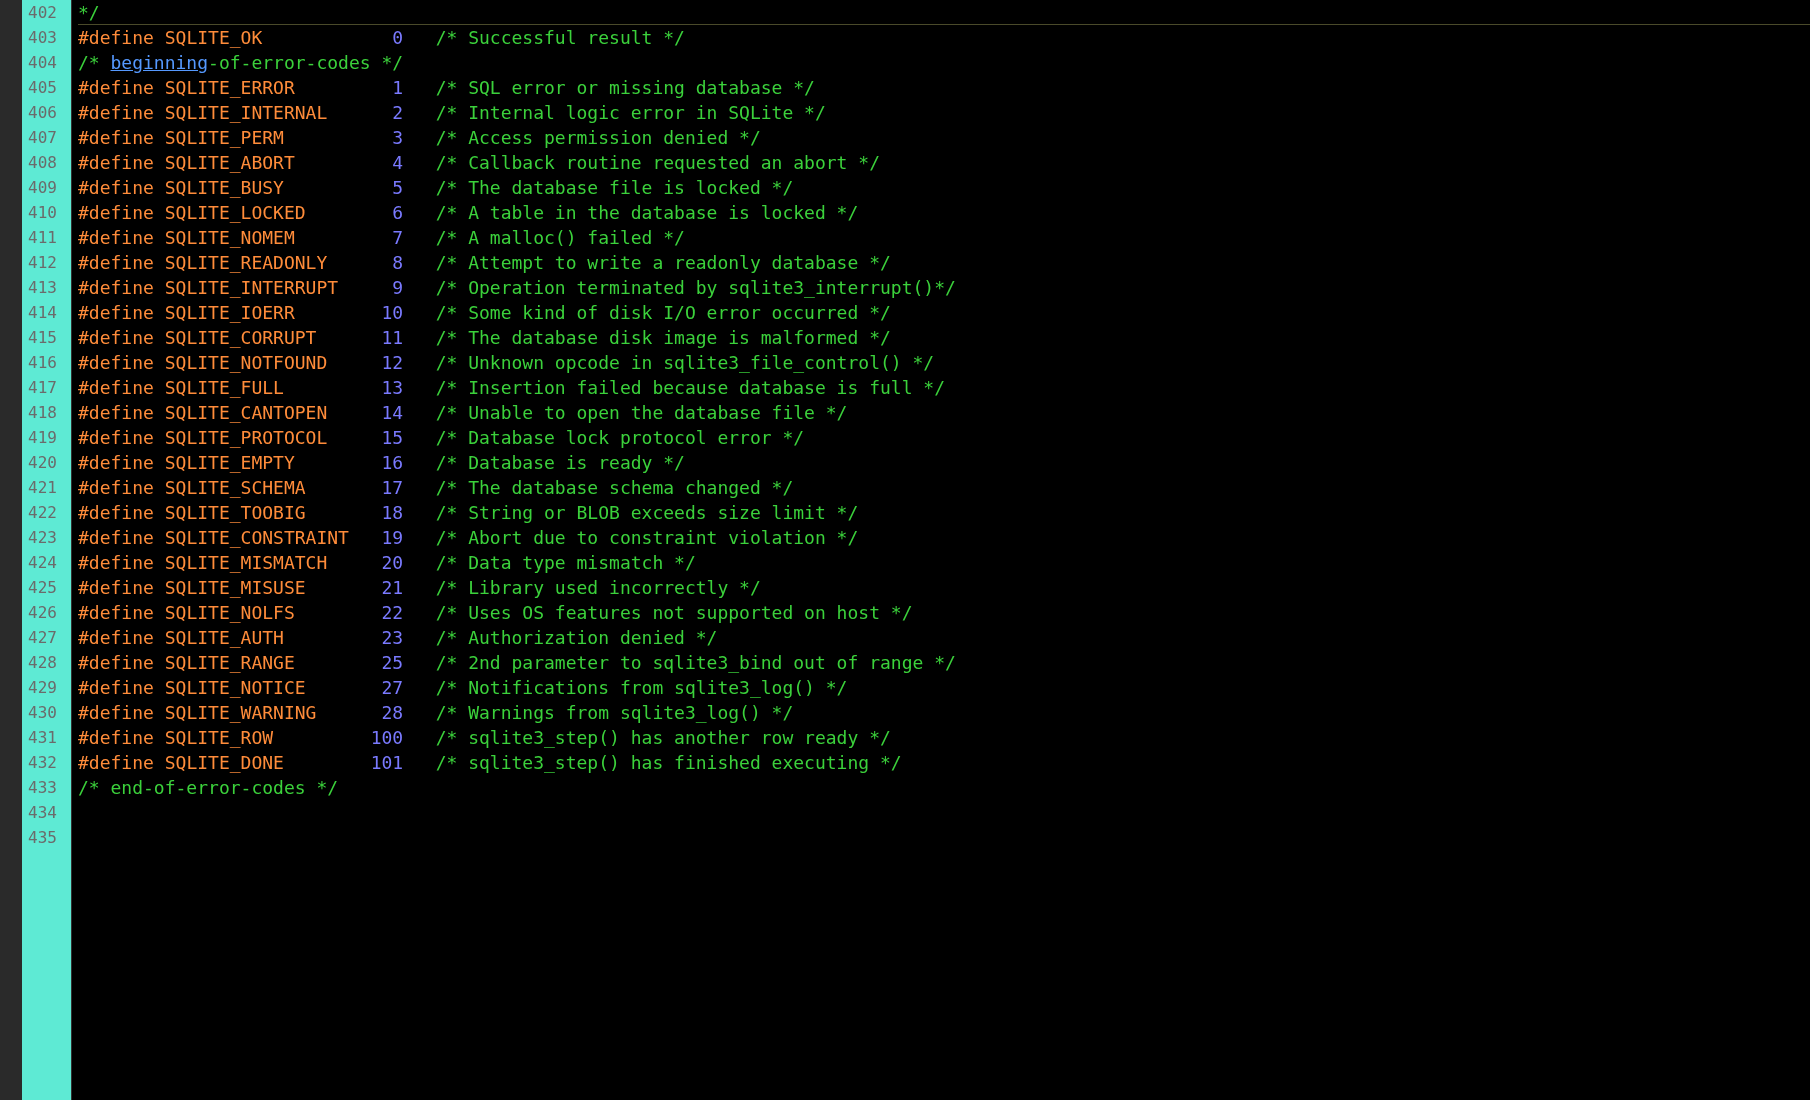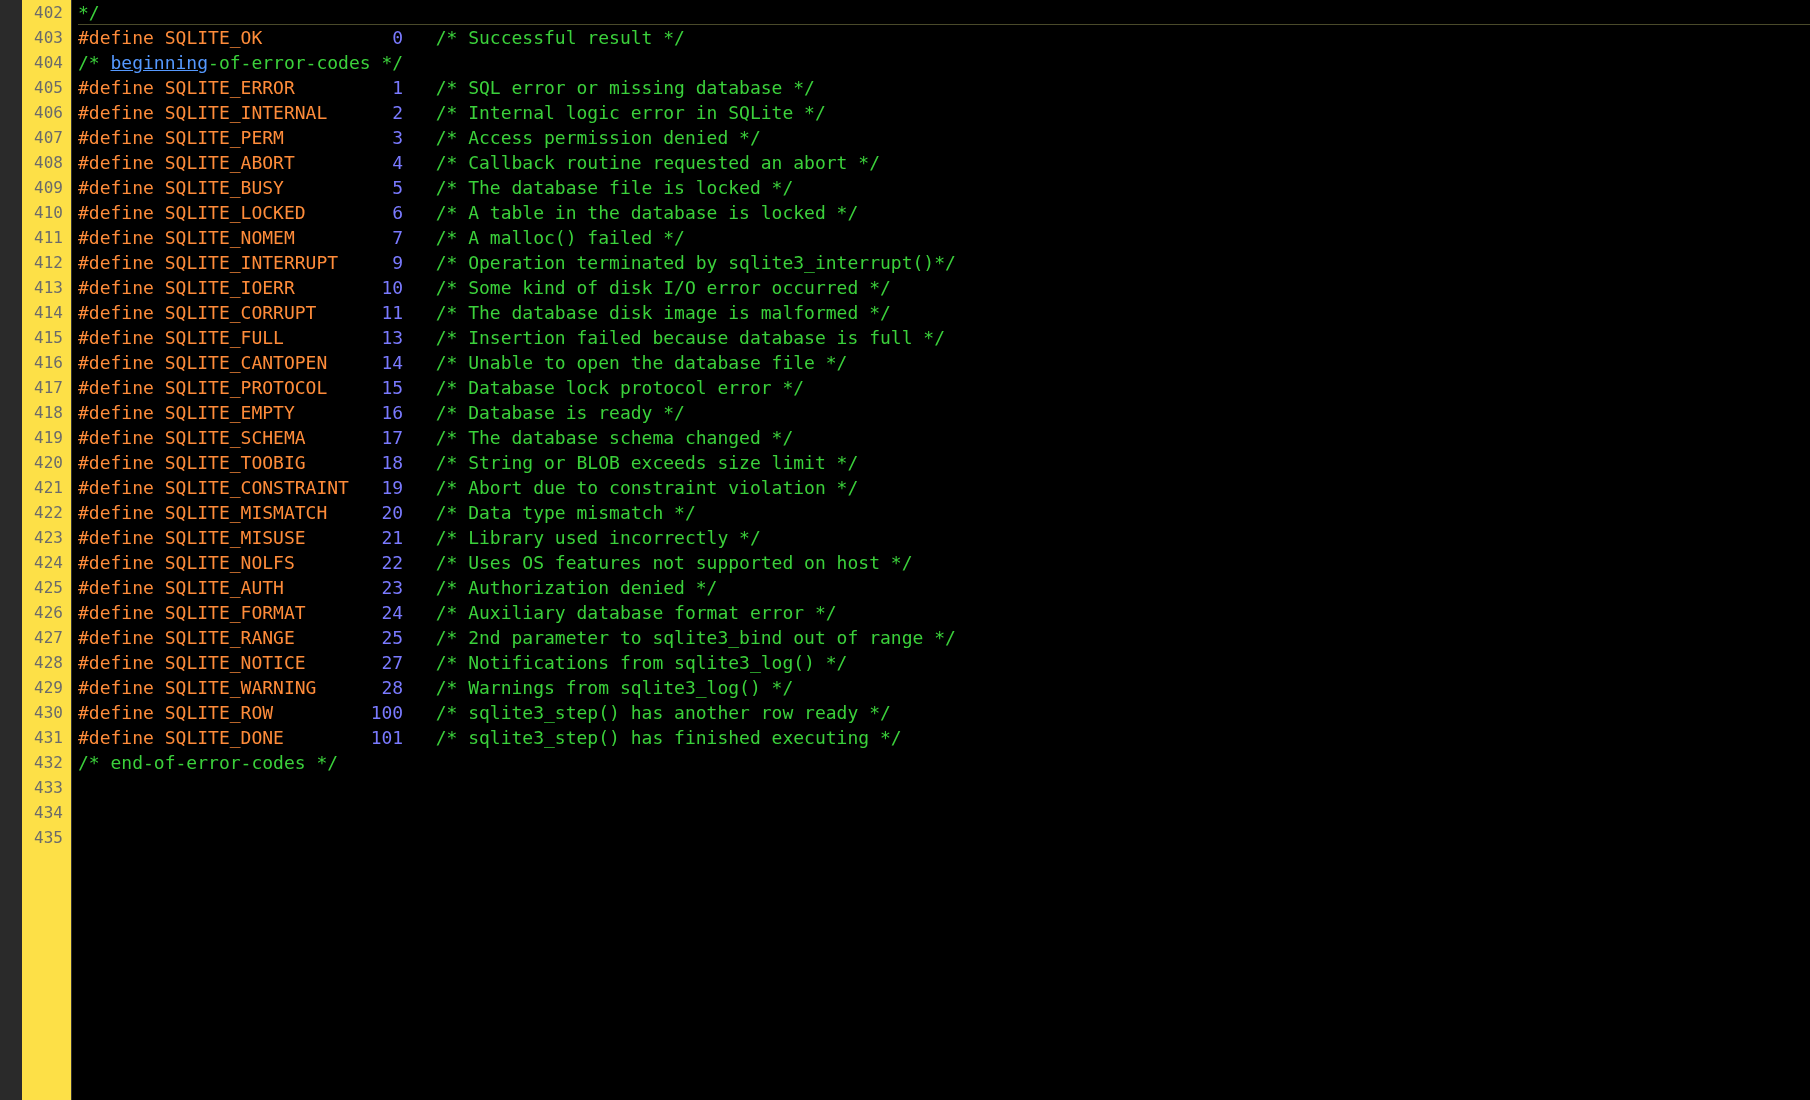--- a/index.html
+++ b/index.html
@@ -18,23 +18,22 @@
     .editor {
       display: flex;
       min-height: 100vh;
     }
     .fold-gutter {
       width: 22px;
       background: #2a2a2a;
       flex-shrink: 0;
     }
     .gutter {
-      background: #fde047;
+      background: #5eead4;
       color: #6b6b6b;
-      text-align: right;
       padding: 0 8px 0 6px;
       user-select: none;
       flex-shrink: 0;
       border-right: 1px solid #333;
       min-width: 50px;
     }
     .gutter .lineno {
       display: block;
       height: 25px;
       font-size: 16px;
@@ -114,35 +113,36 @@
       <div class="code-line sep-after"><span class="comment">*/</span></div>
       <div class="code-line"><span class="kw-define">#define</span> <span class="macro-name">SQLITE_OK         </span> <span class="number">  0</span>   <span class="comment">/* Successful result */</span></div>
       <div class="code-line"><span class="comment">/* </span><span class="link">beginning</span><span class="comment">-of-error-codes */</span></div>
       <div class="code-line"><span class="kw-define">#define</span> <span class="macro-name">SQLITE_ERROR      </span> <span class="number">  1</span>   <span class="comment">/* SQL error or missing database */</span></div>
       <div class="code-line"><span class="kw-define">#define</span> <span class="macro-name">SQLITE_INTERNAL   </span> <span class="number">  2</span>   <span class="comment">/* Internal logic error in SQLite */</span></div>
       <div class="code-line"><span class="kw-define">#define</span> <span class="macro-name">SQLITE_PERM       </span> <span class="number">  3</span>   <span class="comment">/* Access permission denied */</span></div>
       <div class="code-line"><span class="kw-define">#define</span> <span class="macro-name">SQLITE_ABORT      </span> <span class="number">  4</span>   <span class="comment">/* Callback routine requested an abort */</span></div>
       <div class="code-line"><span class="kw-define">#define</span> <span class="macro-name">SQLITE_BUSY       </span> <span class="number">  5</span>   <span class="comment">/* The database file is locked */</span></div>
       <div class="code-line"><span class="kw-define">#define</span> <span class="macro-name">SQLITE_LOCKED     </span> <span class="number">  6</span>   <span class="comment">/* A table in the database is locked */</span></div>
       <div class="code-line"><span class="kw-define">#define</span> <span class="macro-name">SQLITE_NOMEM      </span> <span class="number">  7</span>   <span class="comment">/* A malloc() failed */</span></div>
+      <div class="code-line"><span class="kw-define">#define</span> <span class="macro-name">SQLITE_READONLY   </span> <span class="number">  8</span>   <span class="comment">/* Attempt to write a readonly database */</span></div>
       <div class="code-line"><span class="kw-define">#define</span> <span class="macro-name">SQLITE_INTERRUPT  </span> <span class="number">  9</span>   <span class="comment">/* Operation terminated by sqlite3_interrupt()*/</span></div>
       <div class="code-line"><span class="kw-define">#define</span> <span class="macro-name">SQLITE_IOERR      </span> <span class="number"> 10</span>   <span class="comment">/* Some kind of disk I/O error occurred */</span></div>
       <div class="code-line"><span class="kw-define">#define</span> <span class="macro-name">SQLITE_CORRUPT    </span> <span class="number"> 11</span>   <span class="comment">/* The database disk image is malformed */</span></div>
+      <div class="code-line"><span class="kw-define">#define</span> <span class="macro-name">SQLITE_NOTFOUND   </span> <span class="number"> 12</span>   <span class="comment">/* Unknown opcode in sqlite3_file_control() */</span></div>
       <div class="code-line"><span class="kw-define">#define</span> <span class="macro-name">SQLITE_FULL       </span> <span class="number"> 13</span>   <span class="comment">/* Insertion failed because database is full */</span></div>
       <div class="code-line"><span class="kw-define">#define</span> <span class="macro-name">SQLITE_CANTOPEN   </span> <span class="number"> 14</span>   <span class="comment">/* Unable to open the database file */</span></div>
       <div class="code-line"><span class="kw-define">#define</span> <span class="macro-name">SQLITE_PROTOCOL   </span> <span class="number"> 15</span>   <span class="comment">/* Database lock protocol error */</span></div>
       <div class="code-line"><span class="kw-define">#define</span> <span class="macro-name">SQLITE_EMPTY      </span> <span class="number"> 16</span>   <span class="comment">/* Database is ready */</span></div>
       <div class="code-line"><span class="kw-define">#define</span> <span class="macro-name">SQLITE_SCHEMA     </span> <span class="number"> 17</span>   <span class="comment">/* The database schema changed */</span></div>
       <div class="code-line"><span class="kw-define">#define</span> <span class="macro-name">SQLITE_TOOBIG     </span> <span class="number"> 18</span>   <span class="comment">/* String or BLOB exceeds size limit */</span></div>
       <div class="code-line"><span class="kw-define">#define</span> <span class="macro-name">SQLITE_CONSTRAINT </span> <span class="number"> 19</span>   <span class="comment">/* Abort due to constraint violation */</span></div>
       <div class="code-line"><span class="kw-define">#define</span> <span class="macro-name">SQLITE_MISMATCH   </span> <span class="number"> 20</span>   <span class="comment">/* Data type mismatch */</span></div>
       <div class="code-line"><span class="kw-define">#define</span> <span class="macro-name">SQLITE_MISUSE     </span> <span class="number"> 21</span>   <span class="comment">/* Library used incorrectly */</span></div>
       <div class="code-line"><span class="kw-define">#define</span> <span class="macro-name">SQLITE_NOLFS      </span> <span class="number"> 22</span>   <span class="comment">/* Uses OS features not supported on host */</span></div>
       <div class="code-line"><span class="kw-define">#define</span> <span class="macro-name">SQLITE_AUTH       </span> <span class="number"> 23</span>   <span class="comment">/* Authorization denied */</span></div>
-      <div class="code-line"><span class="kw-define">#define</span> <span class="macro-name">SQLITE_FORMAT     </span> <span class="number"> 24</span>   <span class="comment">/* Auxiliary database format error */</span></div>
       <div class="code-line"><span class="kw-define">#define</span> <span class="macro-name">SQLITE_RANGE      </span> <span class="number"> 25</span>   <span class="comment">/* 2nd parameter to sqlite3_bind out of range */</span></div>
       <div class="code-line"><span class="kw-define">#define</span> <span class="macro-name">SQLITE_NOTICE     </span> <span class="number"> 27</span>   <span class="comment">/* Notifications from sqlite3_log() */</span></div>
       <div class="code-line"><span class="kw-define">#define</span> <span class="macro-name">SQLITE_WARNING    </span> <span class="number"> 28</span>   <span class="comment">/* Warnings from sqlite3_log() */</span></div>
       <div class="code-line"><span class="kw-define">#define</span> <span class="macro-name">SQLITE_ROW        </span> <span class="number">100</span>   <span class="comment">/* sqlite3_step() has another row ready */</span></div>
       <div class="code-line"><span class="kw-define">#define</span> <span class="macro-name">SQLITE_DONE       </span> <span class="number">101</span>   <span class="comment">/* sqlite3_step() has finished executing */</span></div>
       <div class="code-line"><span class="comment">/* end-of-error-codes */</span></div>
     </div>
 </div>
 
 </body></html>

